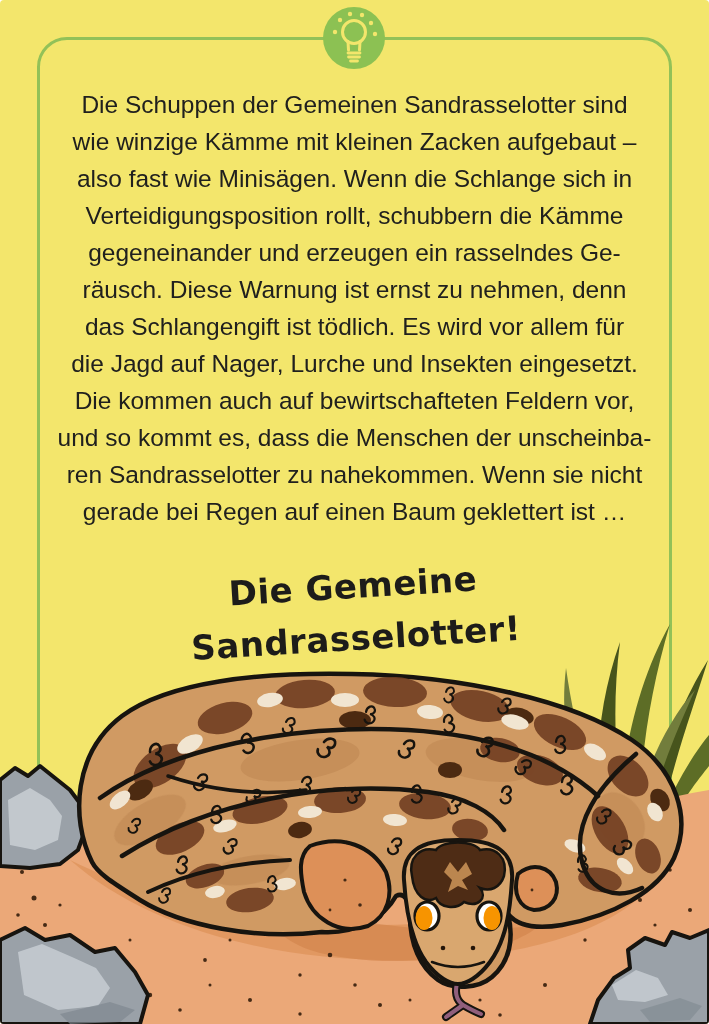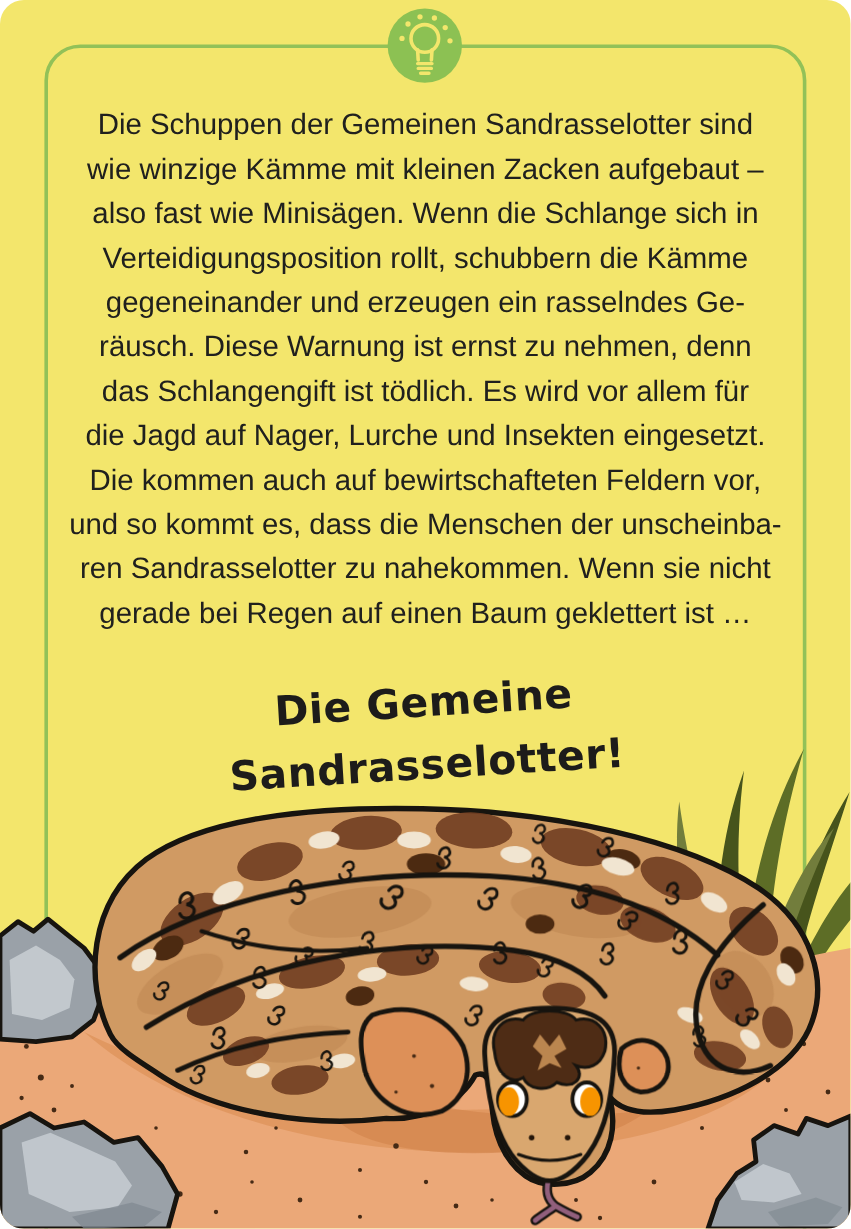--- a/index.html
+++ b/index.html
@@ -1,18 +1,18 @@
 <!DOCTYPE html>
 <html><head>
 <meta charset="utf-8">
 <style>
   html,body{margin:0;padding:0;background:#ffffff;}
   .page{position:relative;width:709px;height:1024px;background:#ffffff;overflow:hidden;
         font-family:"Liberation Sans",sans-serif;}
-  .card{position:absolute;inset:0;background:#f3e66c;border-radius:20px;overflow:hidden;}
+  .card{position:absolute;inset:0;background:#f3e66c;border-radius:4px;overflow:hidden;}
   .inner-border{position:absolute;left:37px;right:37px;top:37px;height:1200px;
         border:3px solid #92c158;border-radius:30px;}
   .bulb-wrap{position:absolute;left:322px;top:6px;width:64px;height:64px;}
   .body-text{position:absolute;top:86px;left:40px;right:40px;margin:0;
         text-align:center;font-size:24.5px;line-height:37px;color:#20201e;
         white-space:pre-line;font-family:"Liberation Sans",sans-serif;}
   .heading{position:absolute;top:560px;left:0;right:0;margin:0;text-align:center;
         font-family:"DejaVu Sans",sans-serif;font-weight:bold;font-size:34px;line-height:52px;
         color:#1d1c1a;white-space:pre-line;transform:rotate(-3.5deg);letter-spacing:0.5px;}
   .illustration{position:absolute;inset:0;pointer-events:none;}

